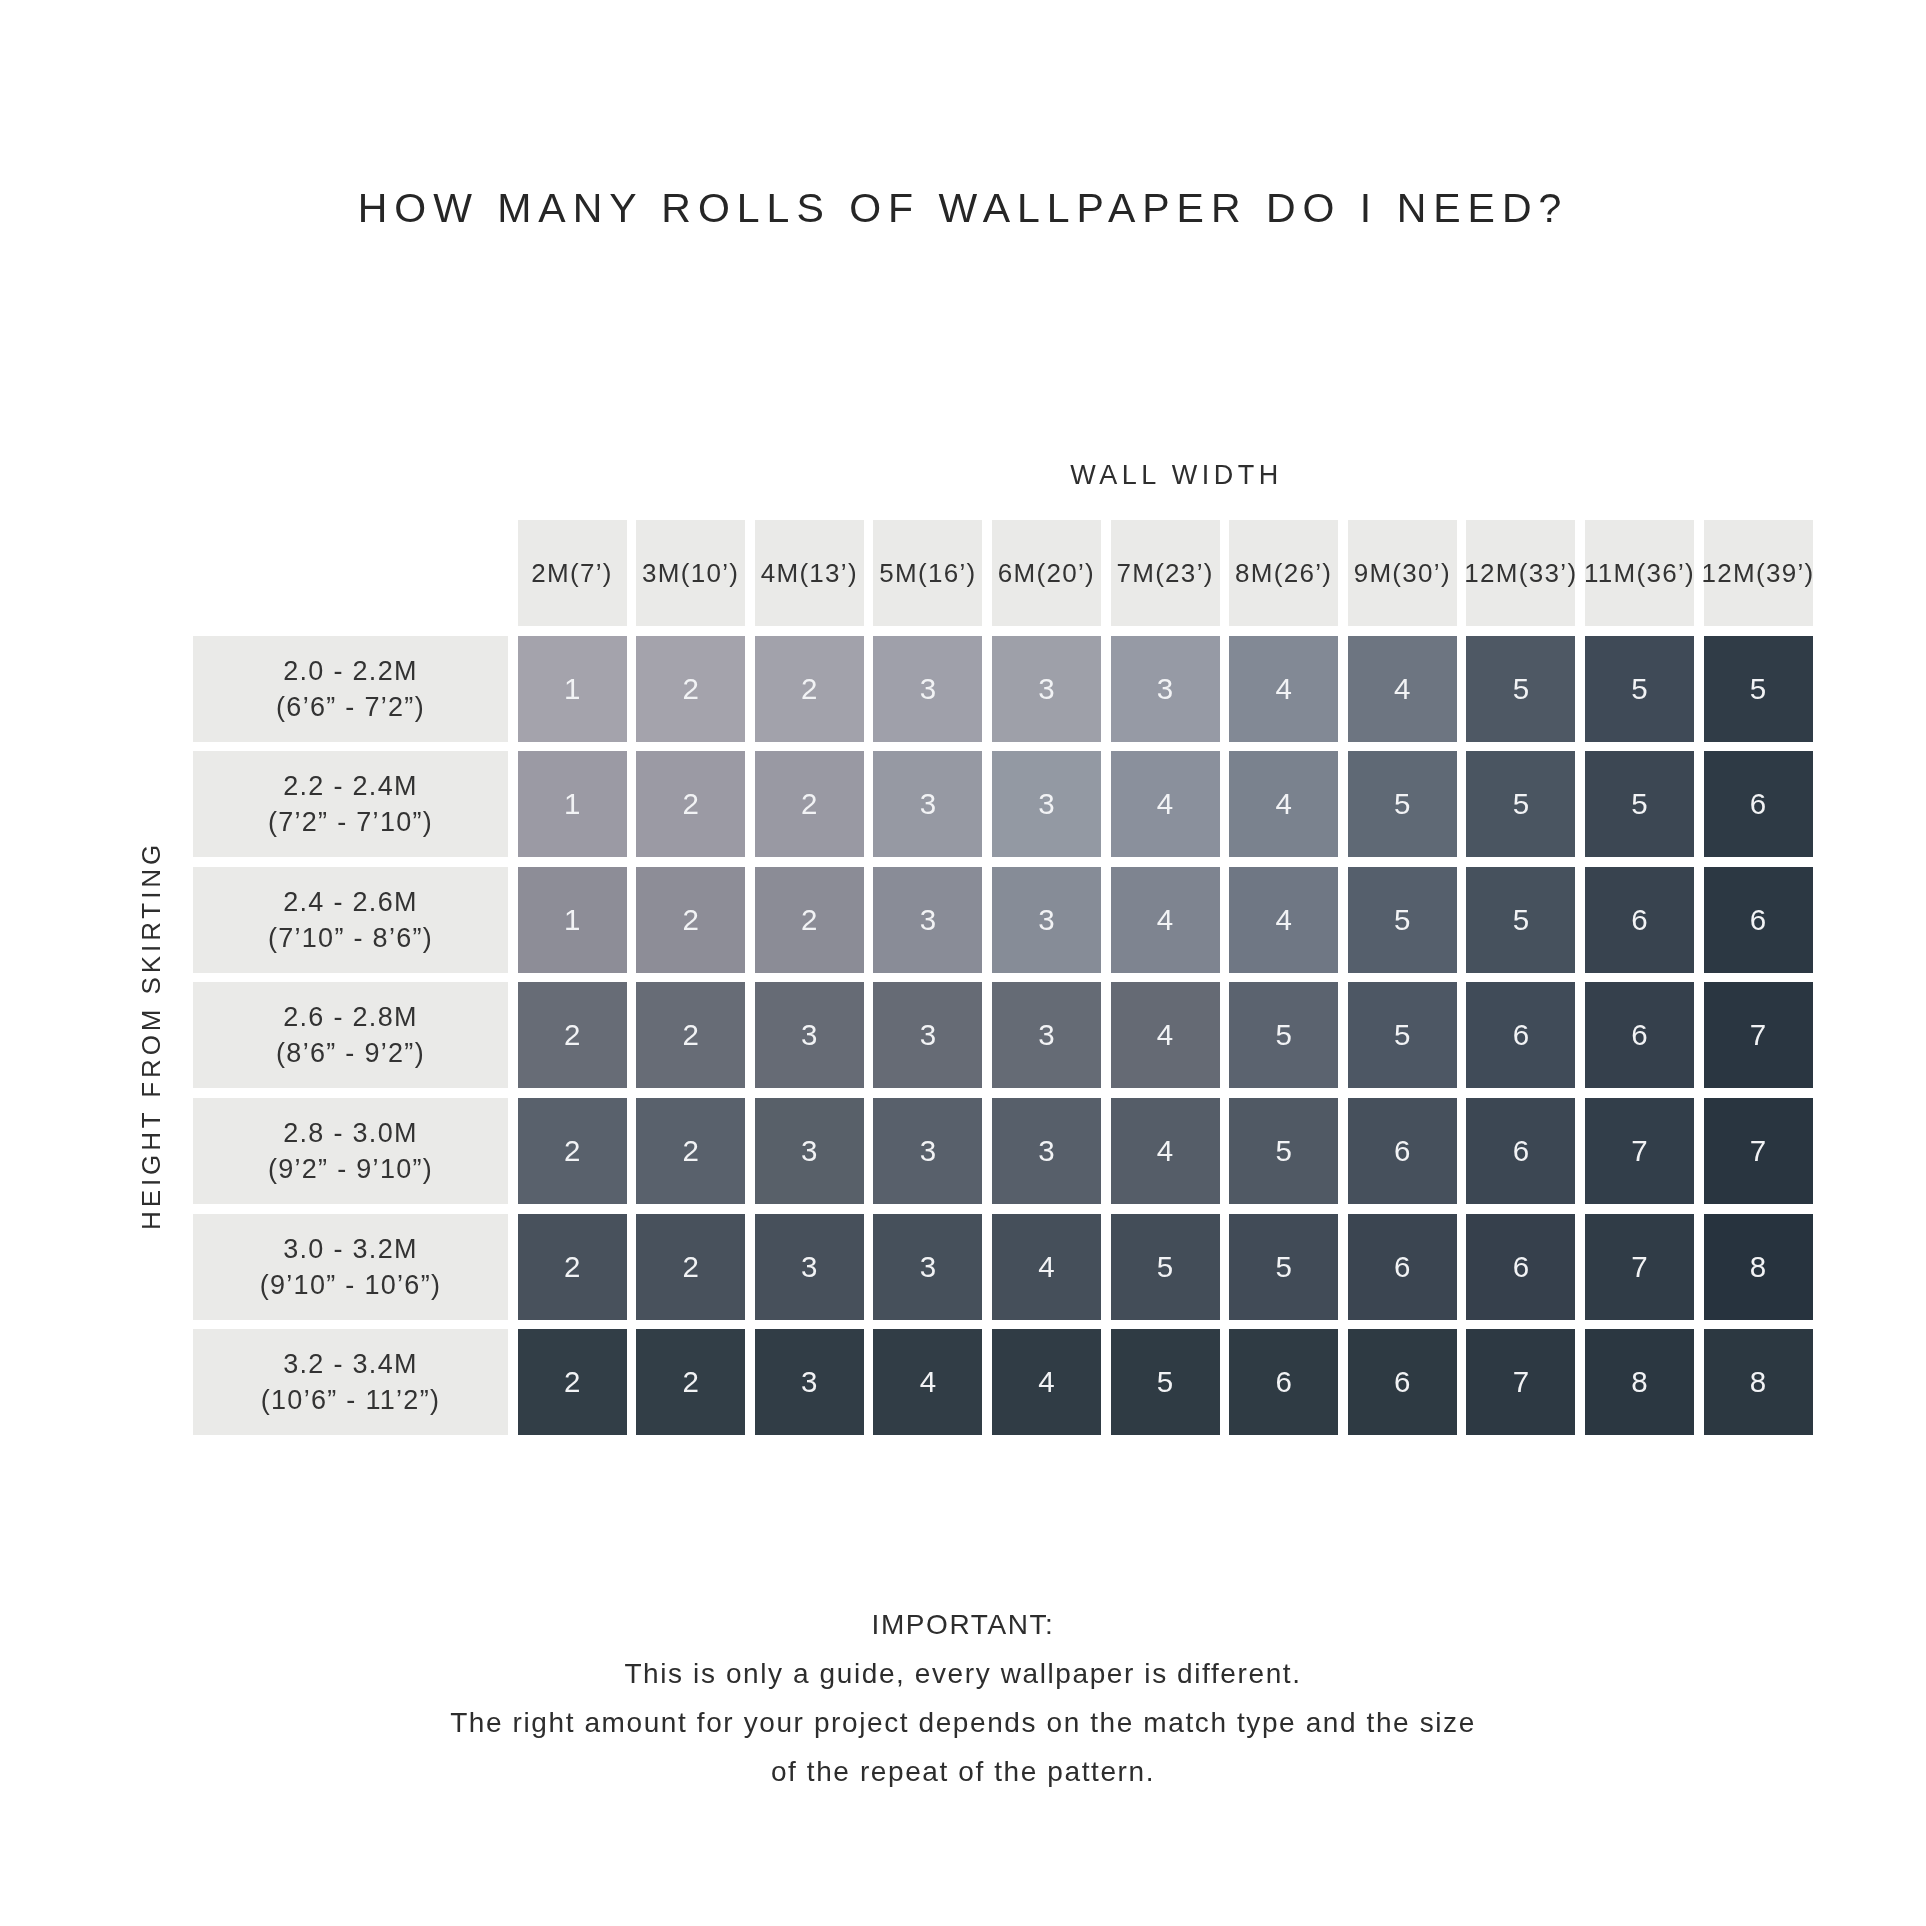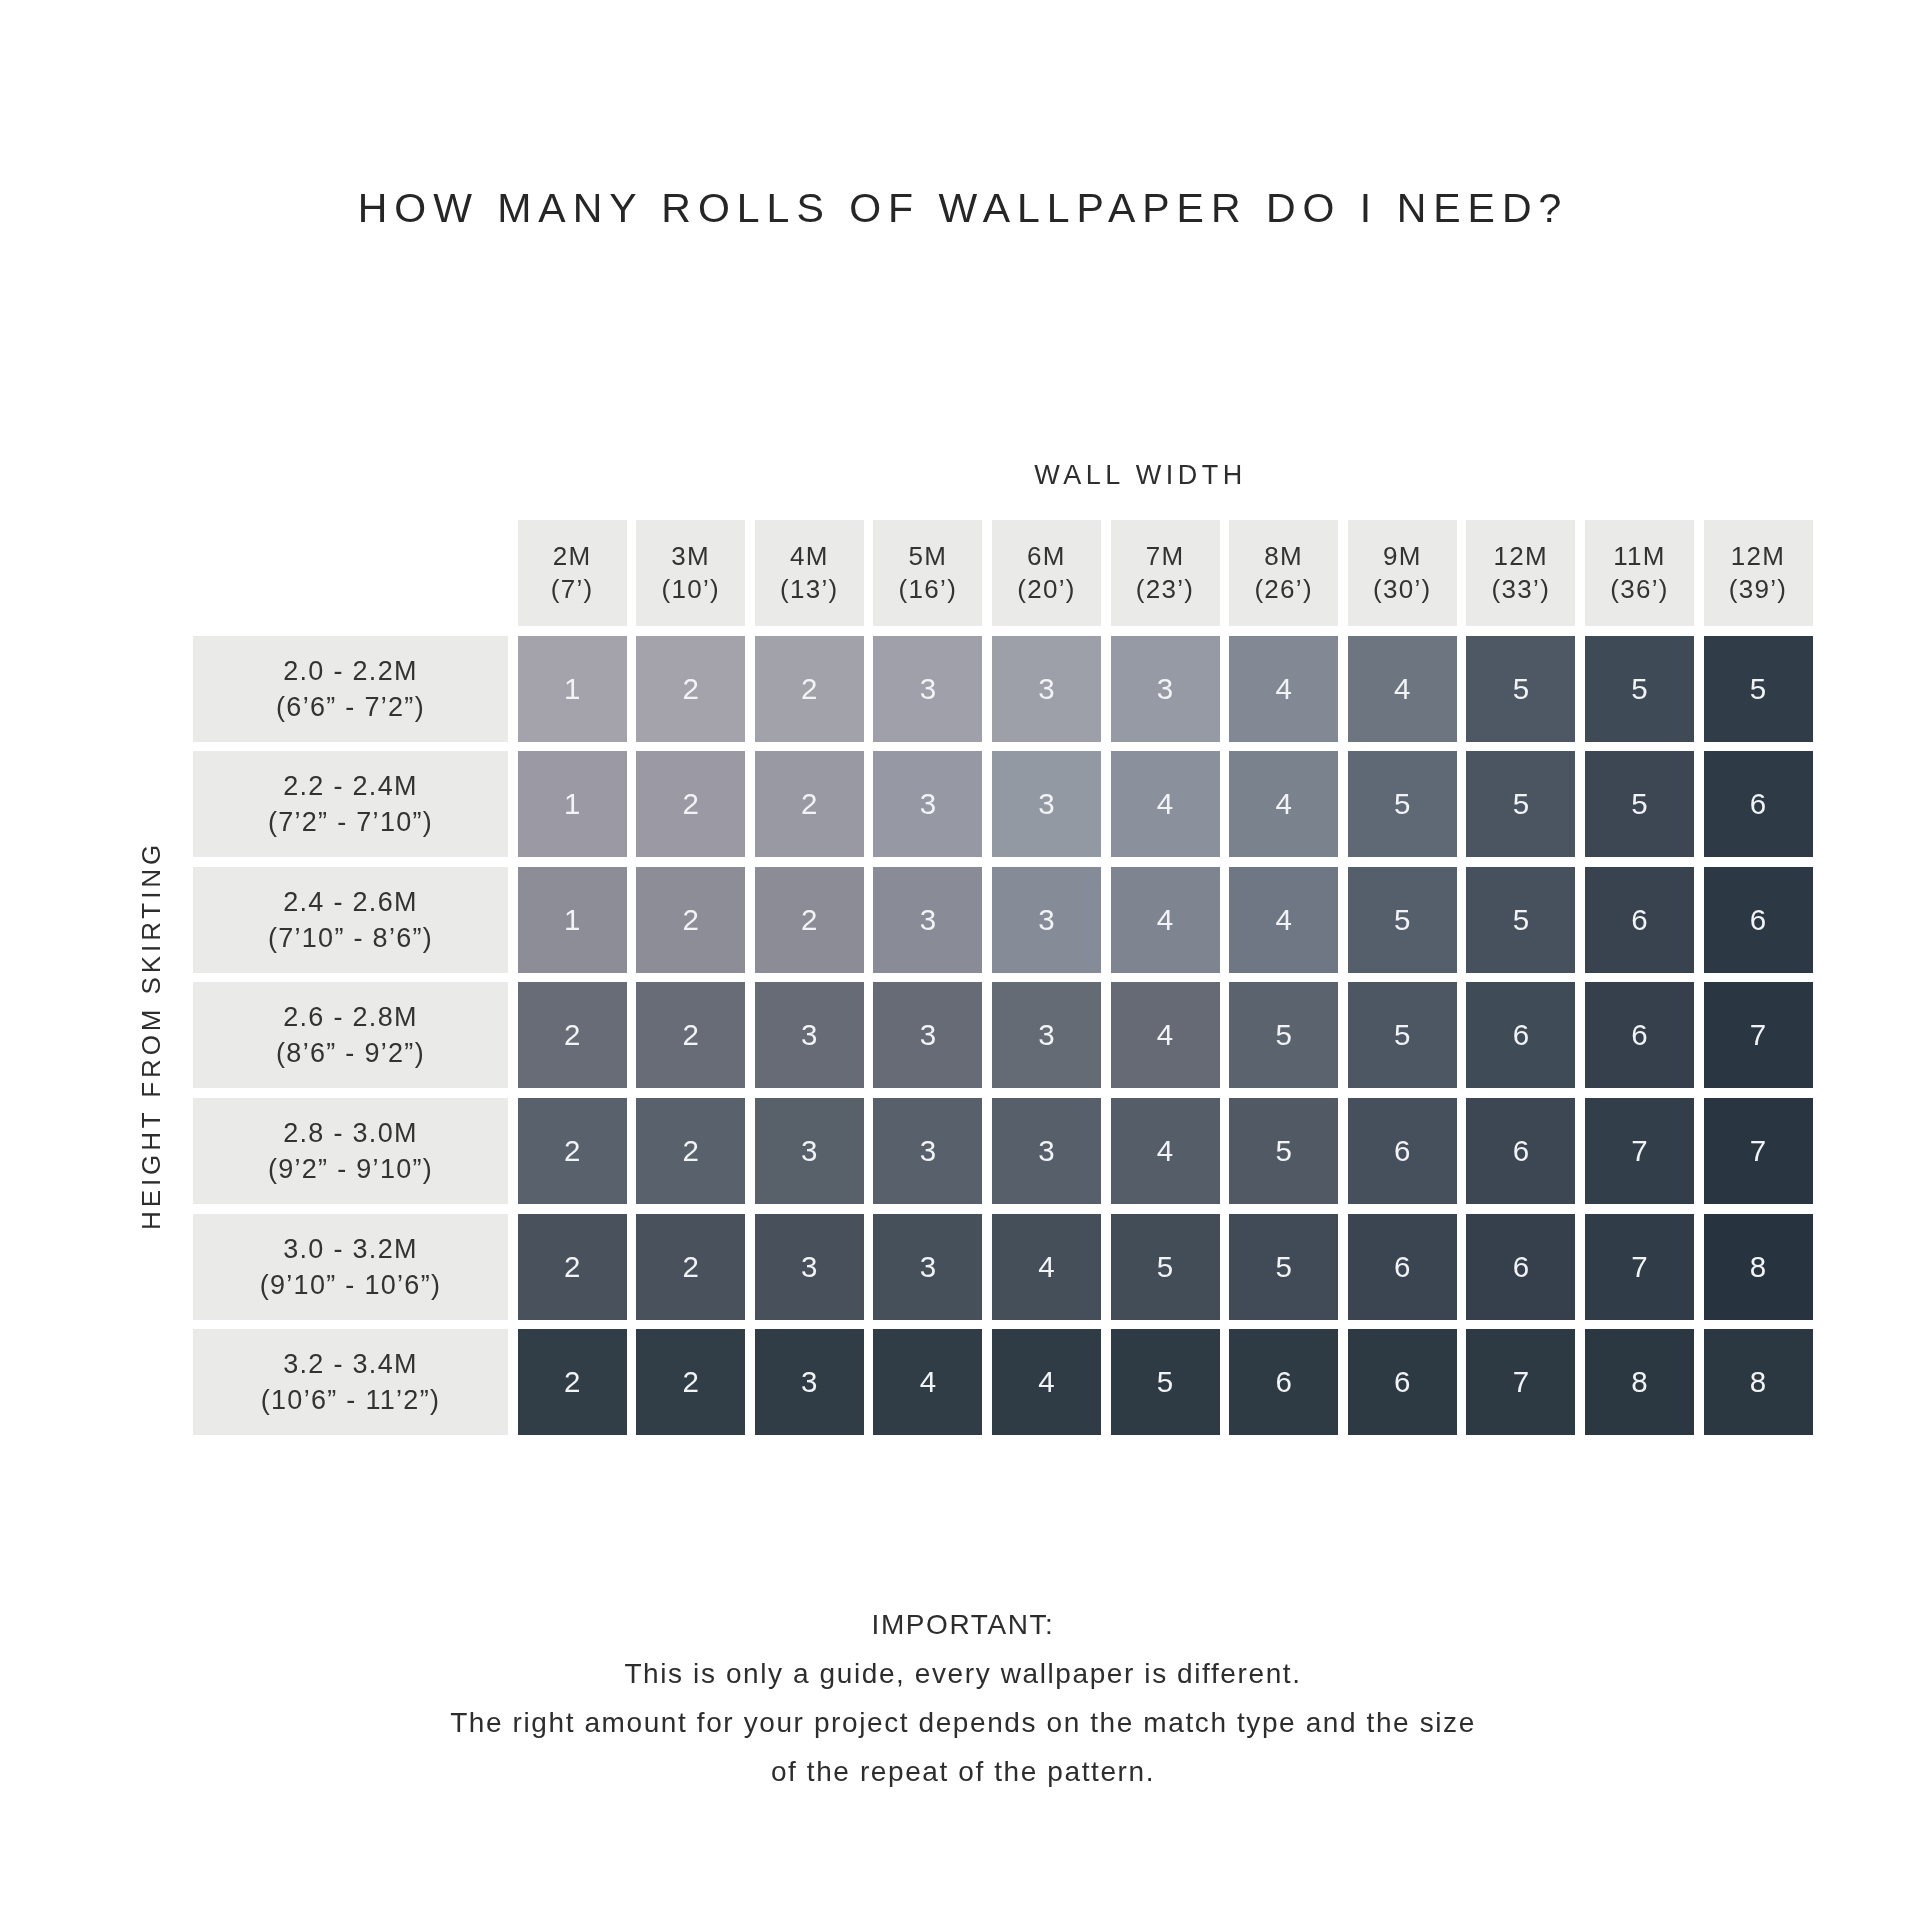--- a/index.html
+++ b/index.html
@@ -17,41 +17,41 @@
     left: 0; top: 185px; width: 1926px;
     text-align: center;
     font-size: 41px;
     font-weight: 500;
     letter-spacing: 7px;
     color: #262626;
     white-space: nowrap;
   }
   .wallwidth {
     position: absolute;
-    left: 492px; top: 460px; width: 1297px;
+    left: 528px; top: 460px; width: 1297px;
     text-align: center;
     font-size: 27px;
     font-weight: 400;
     letter-spacing: 4.5px;
     color: #2e2e2e;
   }
   .grid {
     position: absolute;
     left: 193px; top: 520px;
     display: grid;
     grid-template-columns: 315px repeat(11, 109px);
     grid-auto-rows: 106px;
     row-gap: 9.6px;
     column-gap: 9.6px;
   }
   .corner { background: transparent; }
   .colhead {
     background: var(--labelbg, #eaeae8);
     display: flex;
-    flex-direction: column;
+    flex-direction: row;
     align-items: center;
     justify-content: center;
     font-size: 26px;
     line-height: 33px;
     letter-spacing: 1.3px;
     color: #333333;
     text-align: center;
   }
   .rowlabel {
     background: var(--labelbg, #eaeae8);

